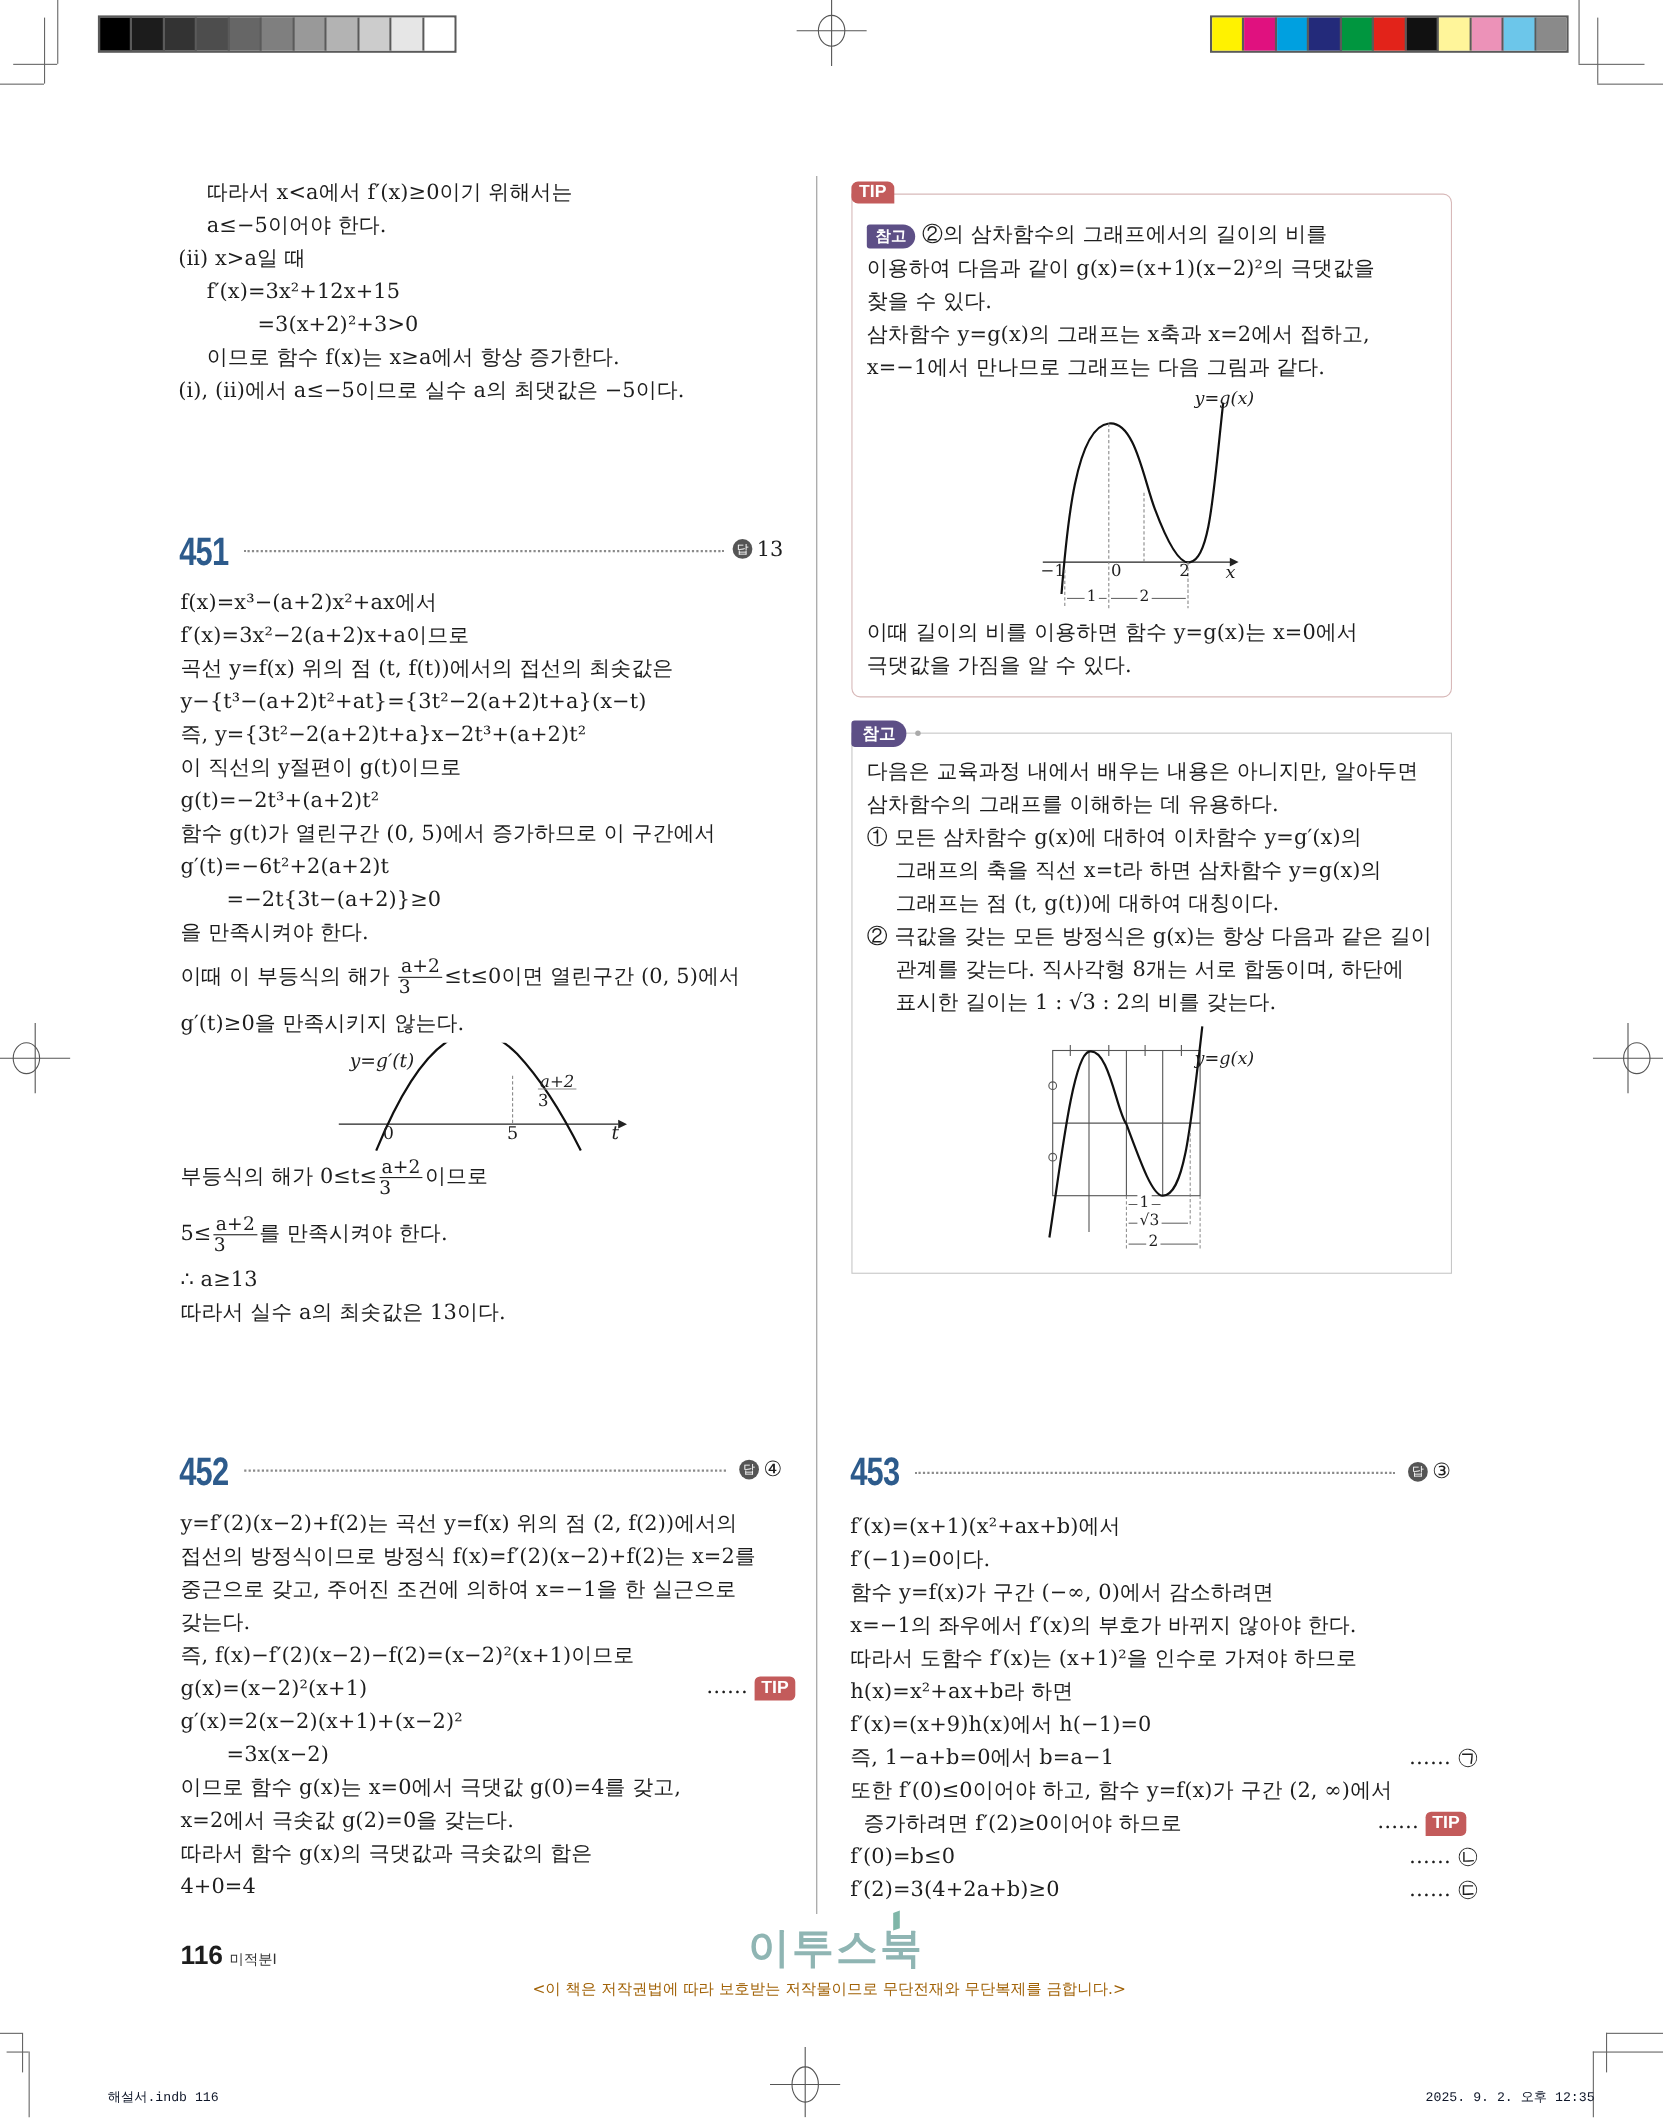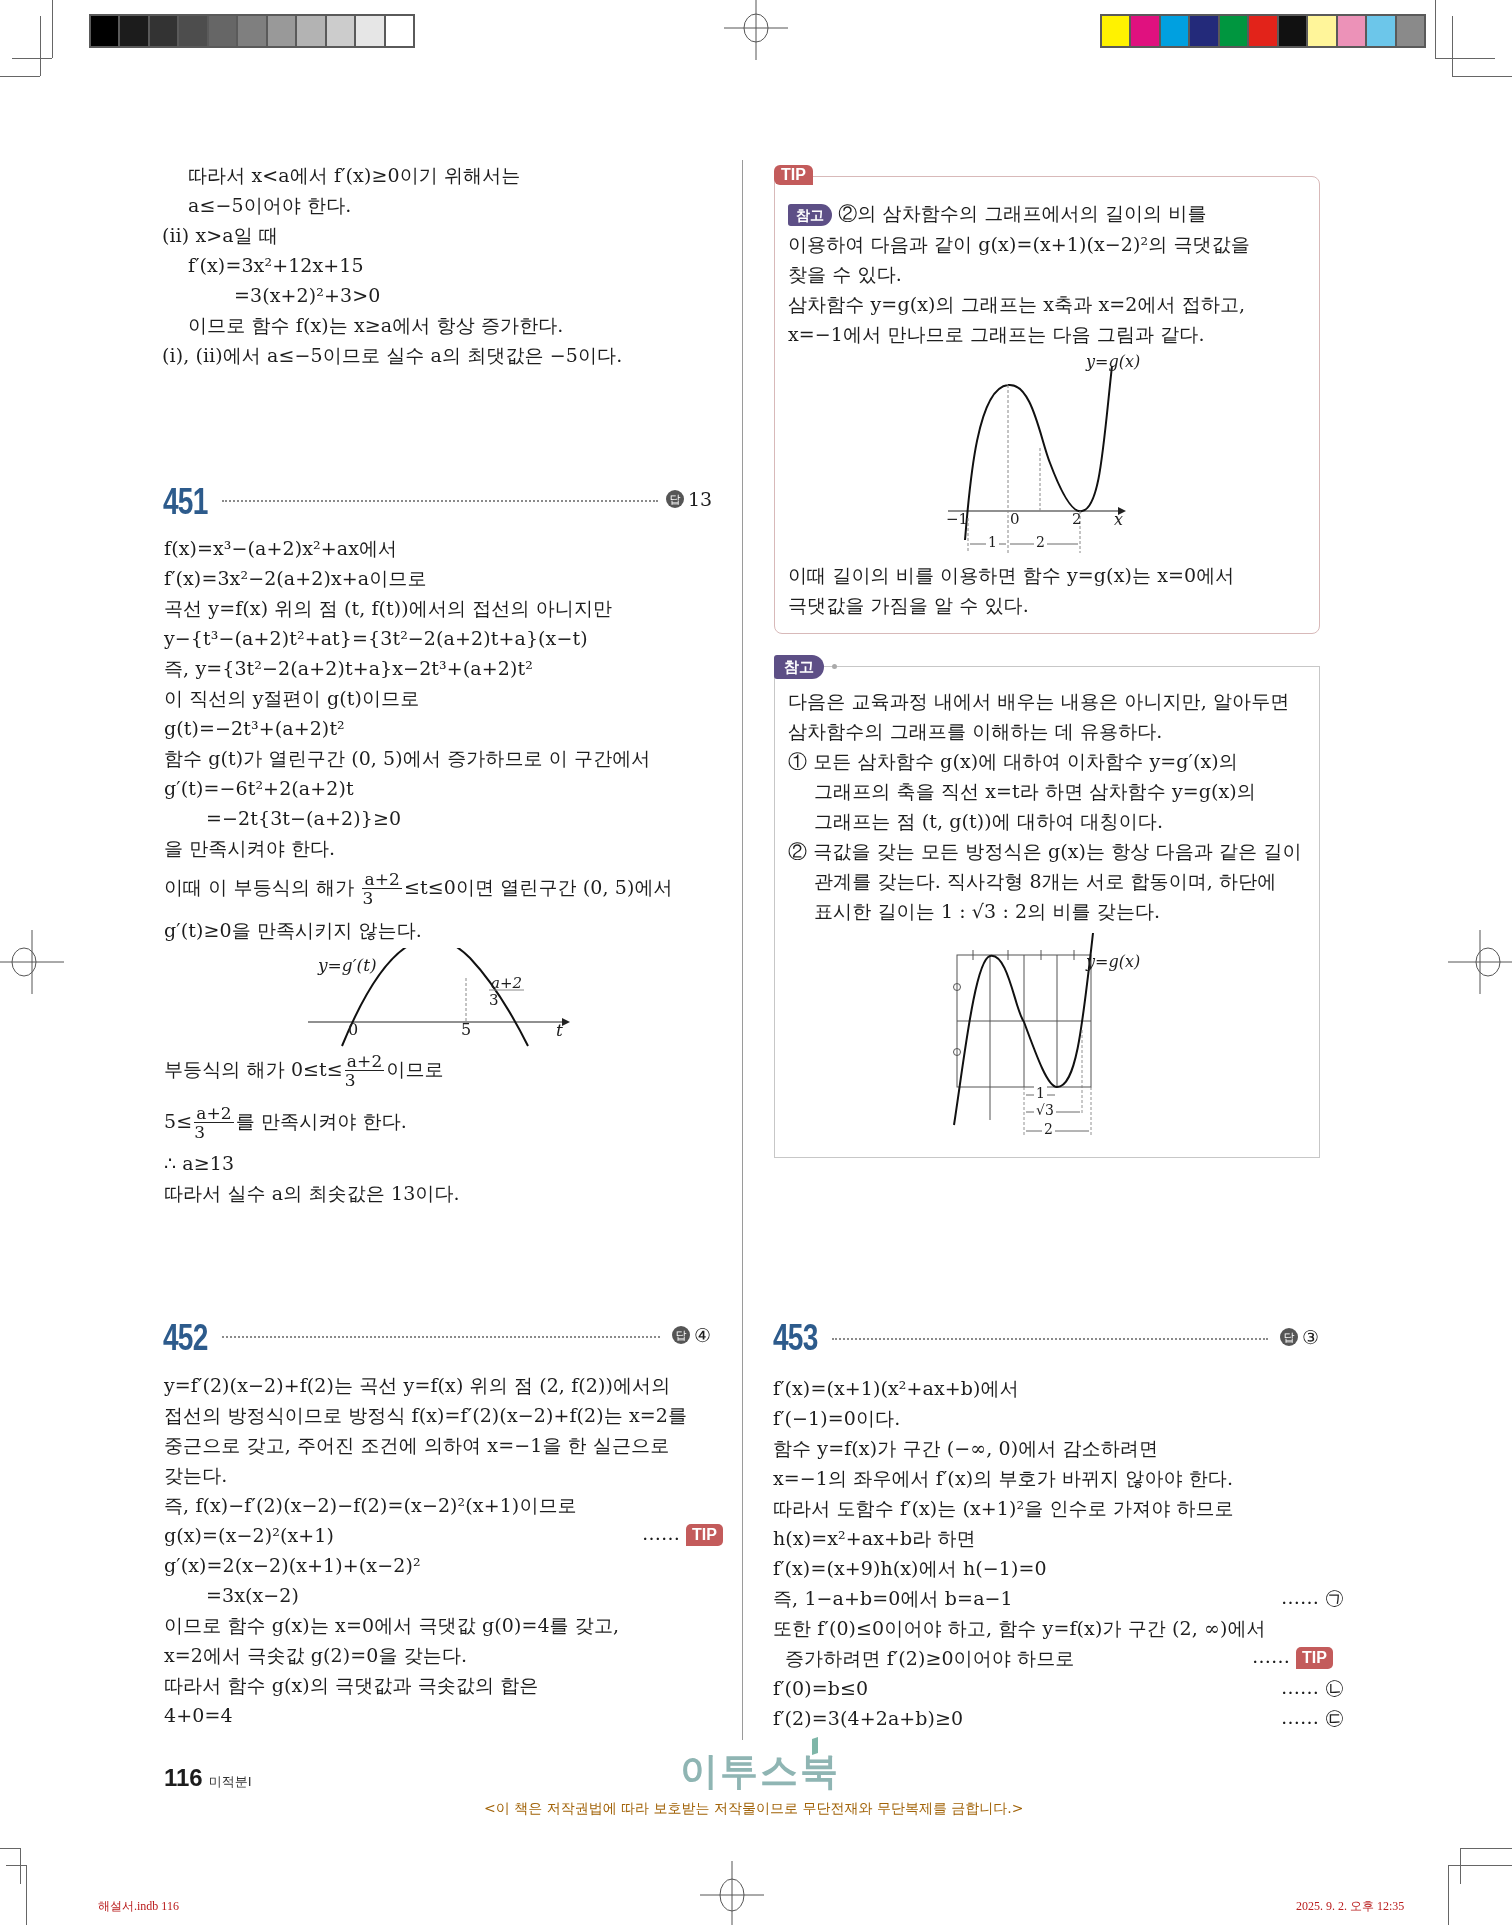--- a/index.html
+++ b/index.html
@@ -30,21 +30,21 @@
   .ref-tag { display:inline-block; background:#5d4f86; color:#fff; font-family:"DejaVu Sans", sans-serif;
              font-weight:bold; font-size:14px; padding:0 8px; border-radius:3px 12px 12px 3px; line-height:22px; margin-right:6px; }
   .ref-box { position:absolute; border:1.5px solid #c7c7c7; }
   .inline-tip { display:inline-block; background:#c35b5b; color:#fff; font-family:"Liberation Sans", sans-serif;
                 font-weight:bold; font-size:16px; padding:0 6px; border-radius:5px 5px 5px 0; line-height:22px; }
   .marker { position:absolute; font-size:19px; white-space:nowrap;margin-left:26px; }
   .footer-num { font-family:"Liberation Sans", sans-serif; font-weight:bold; font-size:24px; }
   .footer-sub { font-family:"DejaVu Sans", sans-serif; font-size:13px; color:#333; margin-left:6px; }
   .logo { position:absolute; font-family:"DejaVu Sans", sans-serif; font-size:38px; color:#8fb5b3; font-weight:bold; letter-spacing:2px; }
   .copyright { position:absolute; font-family:"DejaVu Sans", sans-serif; font-size:14px; color:#a16207; }
-  .slug { position:absolute; font-family:Liberation Serif, serif; font-size:12px; color:#b91c1c; }
+  .slug { position:absolute; font-family:Liberation Mono, monospace; font-size:12px; color:#0f172a; }
 </style>
 </head>
 <body>
 
 <div>
   <div class="crop" style="left:52px;top:0;width:1px;height:58px;"></div>
   <div class="crop" style="left:12px;top:58px;width:40px;height:1px;"></div>
   <div class="crop" style="left:40px;top:16px;width:1px;height:60px;"></div>
   <div class="crop" style="left:0;top:76px;width:40px;height:1px;"></div>
 </div>
@@ -132,21 +132,21 @@
     <span class="prob-num">451</span>
   </div>
   <div class="dots" style="left:222px;top:500px;width:436px;"></div>
   <div class="ans" style="left:666px;top:488px;">
     <span class="ans-badge">답</span>
     <span>13</span>
   </div>
 
   <div class="line" style="left:164px;top:533px;">f(x)=x³−(a+2)x²+ax에서</div>
   <div class="line" style="left:164px;top:563px;">f′(x)=3x²−2(a+2)x+a이므로</div>
-  <div class="line" style="left:164px;top:593px;">곡선 y=f(x) 위의 점 (t, f(t))에서의 접선의 아니지만</div>
+  <div class="line" style="left:164px;top:593px;">곡선 y=f(x) 위의 점 (t, f(t))에서의 접선의 최솟값은</div>
   <div class="line" style="left:164px;top:623px;">y−{t³−(a+2)t²+at}={3t²−2(a+2)t+a}(x−t)</div>
   <div class="line" style="left:164px;top:653px;">즉, y={3t²−2(a+2)t+a}x−2t³+(a+2)t²</div>
   <div class="line" style="left:164px;top:683px;">이 직선의 y절편이 g(t)이므로</div>
   <div class="line" style="left:164px;top:713px;">g(t)=−2t³+(a+2)t²</div>
   <div class="line" style="left:164px;top:743px;">함수 g(t)가 열린구간 (0, 5)에서 증가하므로 이 구간에서</div>
   <div class="line" style="left:164px;top:773px;">g′(t)=−6t²+2(a+2)t</div>
   <div class="line" style="left:206px;top:803px;">=−2t{3t−(a+2)}≥0</div>
   <div class="line" style="left:164px;top:833px;">을 만족시켜야 한다.</div>
 
   <div class="line" style="left:164px;top:870px;">

